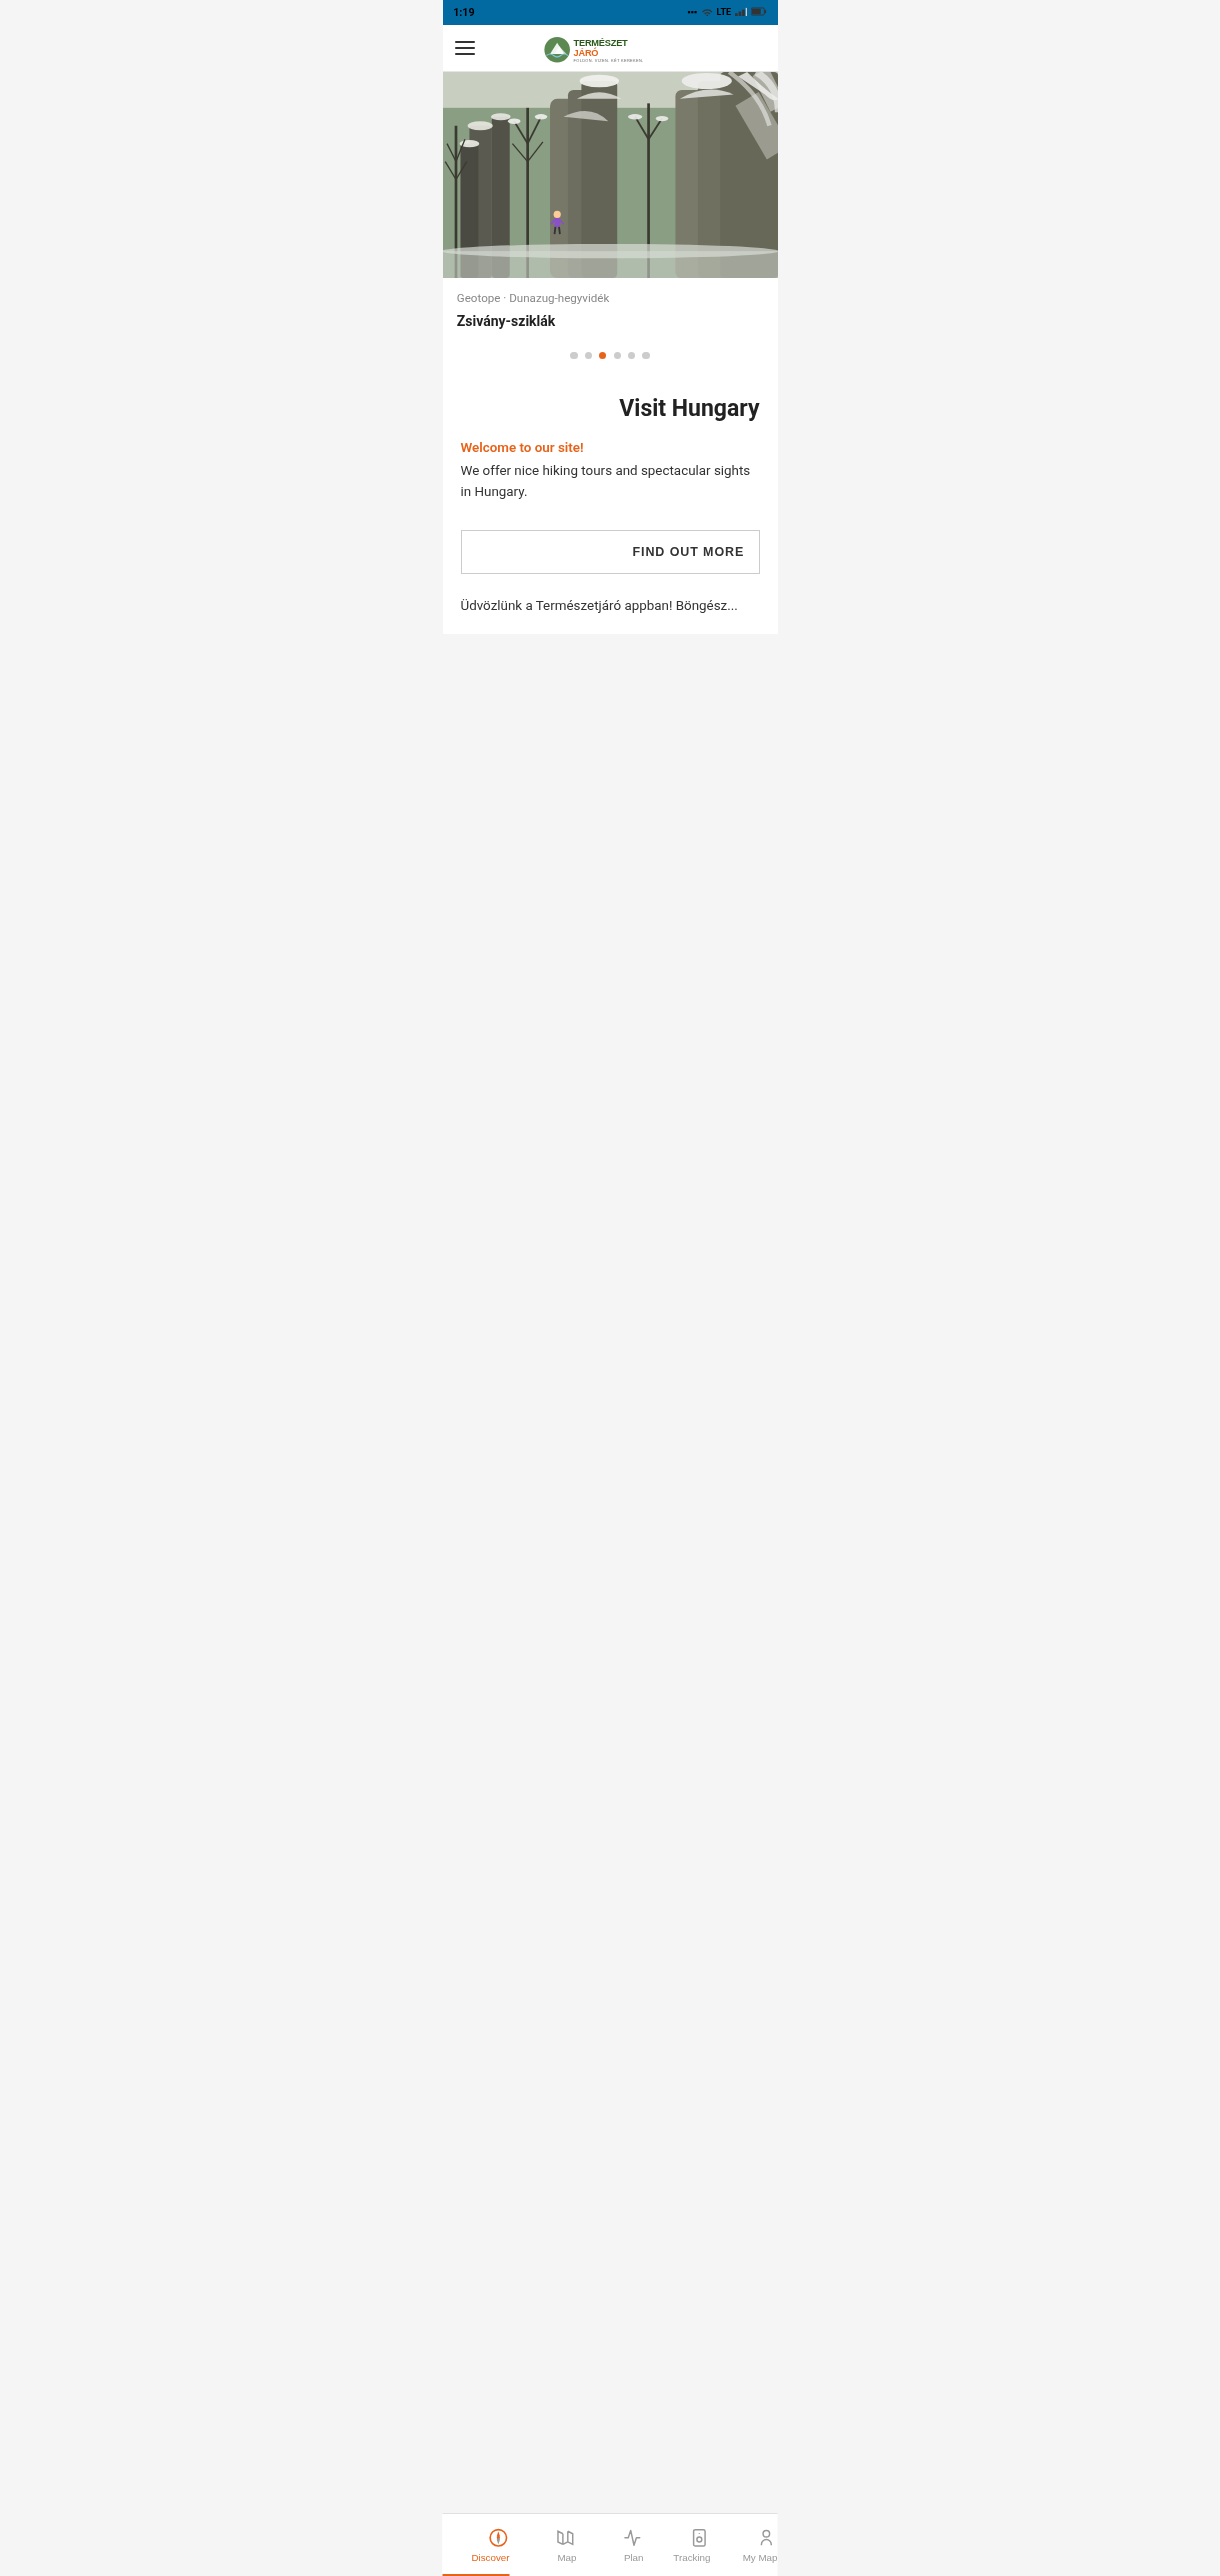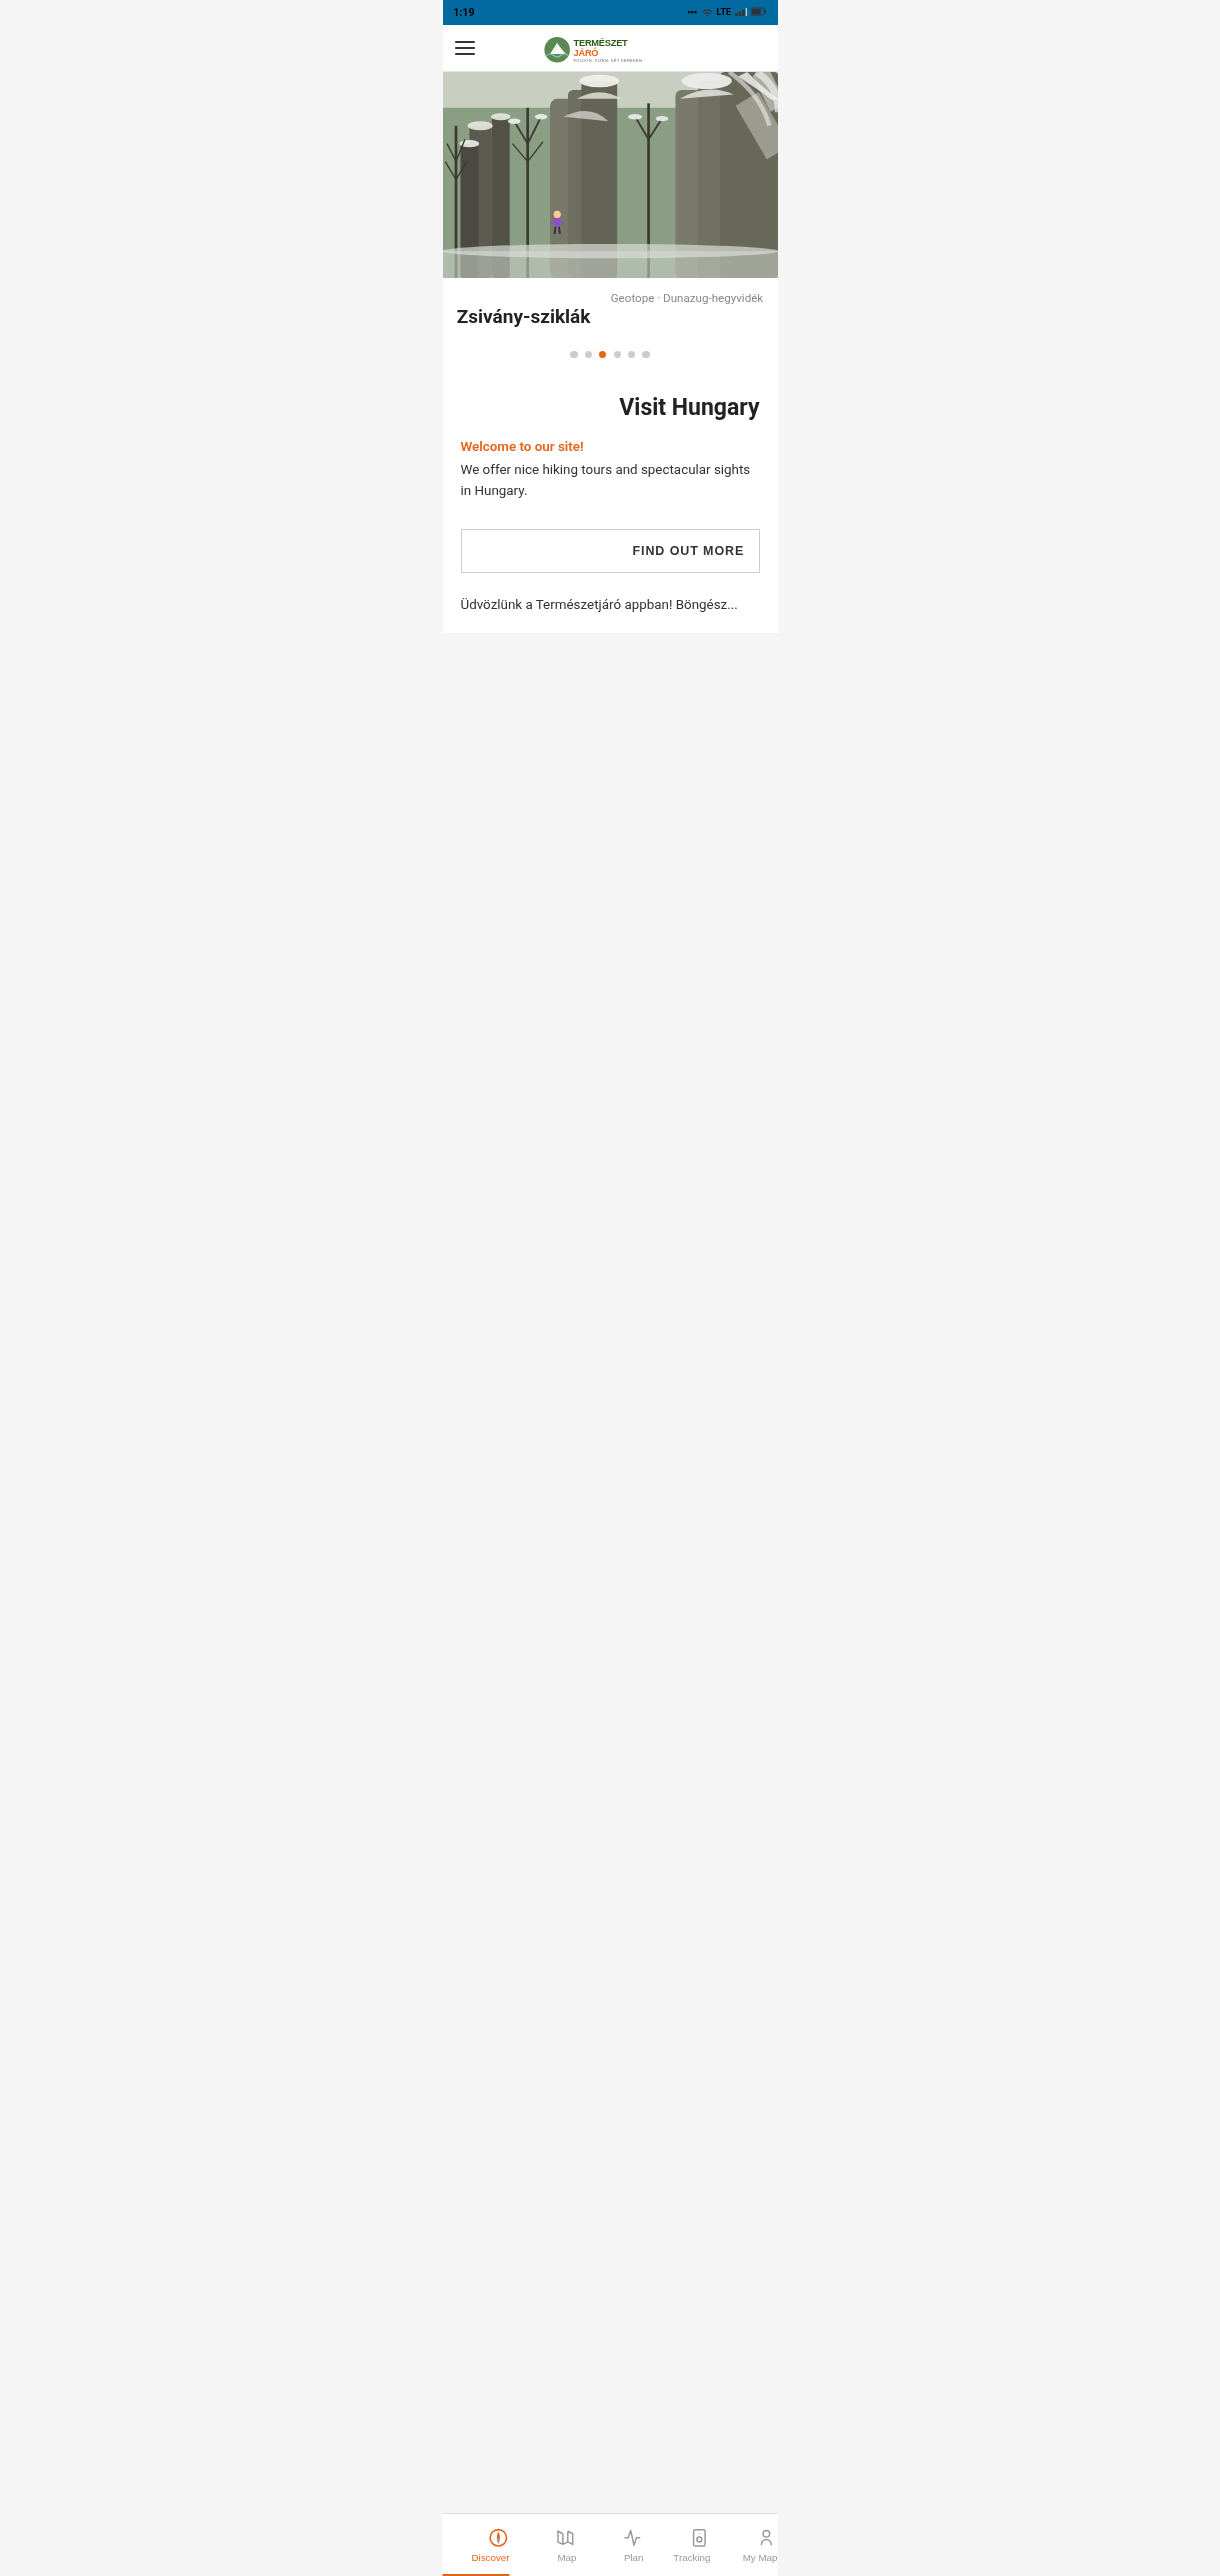--- a/index.html
+++ b/index.html
@@ -133,26 +133,25 @@
 
     
     .caption {
       background: #fff;
       padding: 12.5px 14.3px 9px;
     }
 
     .caption-breadcrumb {
       font-size: 11.6px;
       color: #888;
-      margin-bottom: 0;
-      text-align: right;
+      margin-bottom: 8px;
     }
 
     .caption-title {
-      font-size: 19px;
+      font-size: 14px;
       font-weight: 700;
       color: #222;
     }
 
     
     .carousel-dots {
       display: flex;
       justify-content: center;
       gap: 7.2px;
       padding: 14.3px 0;

